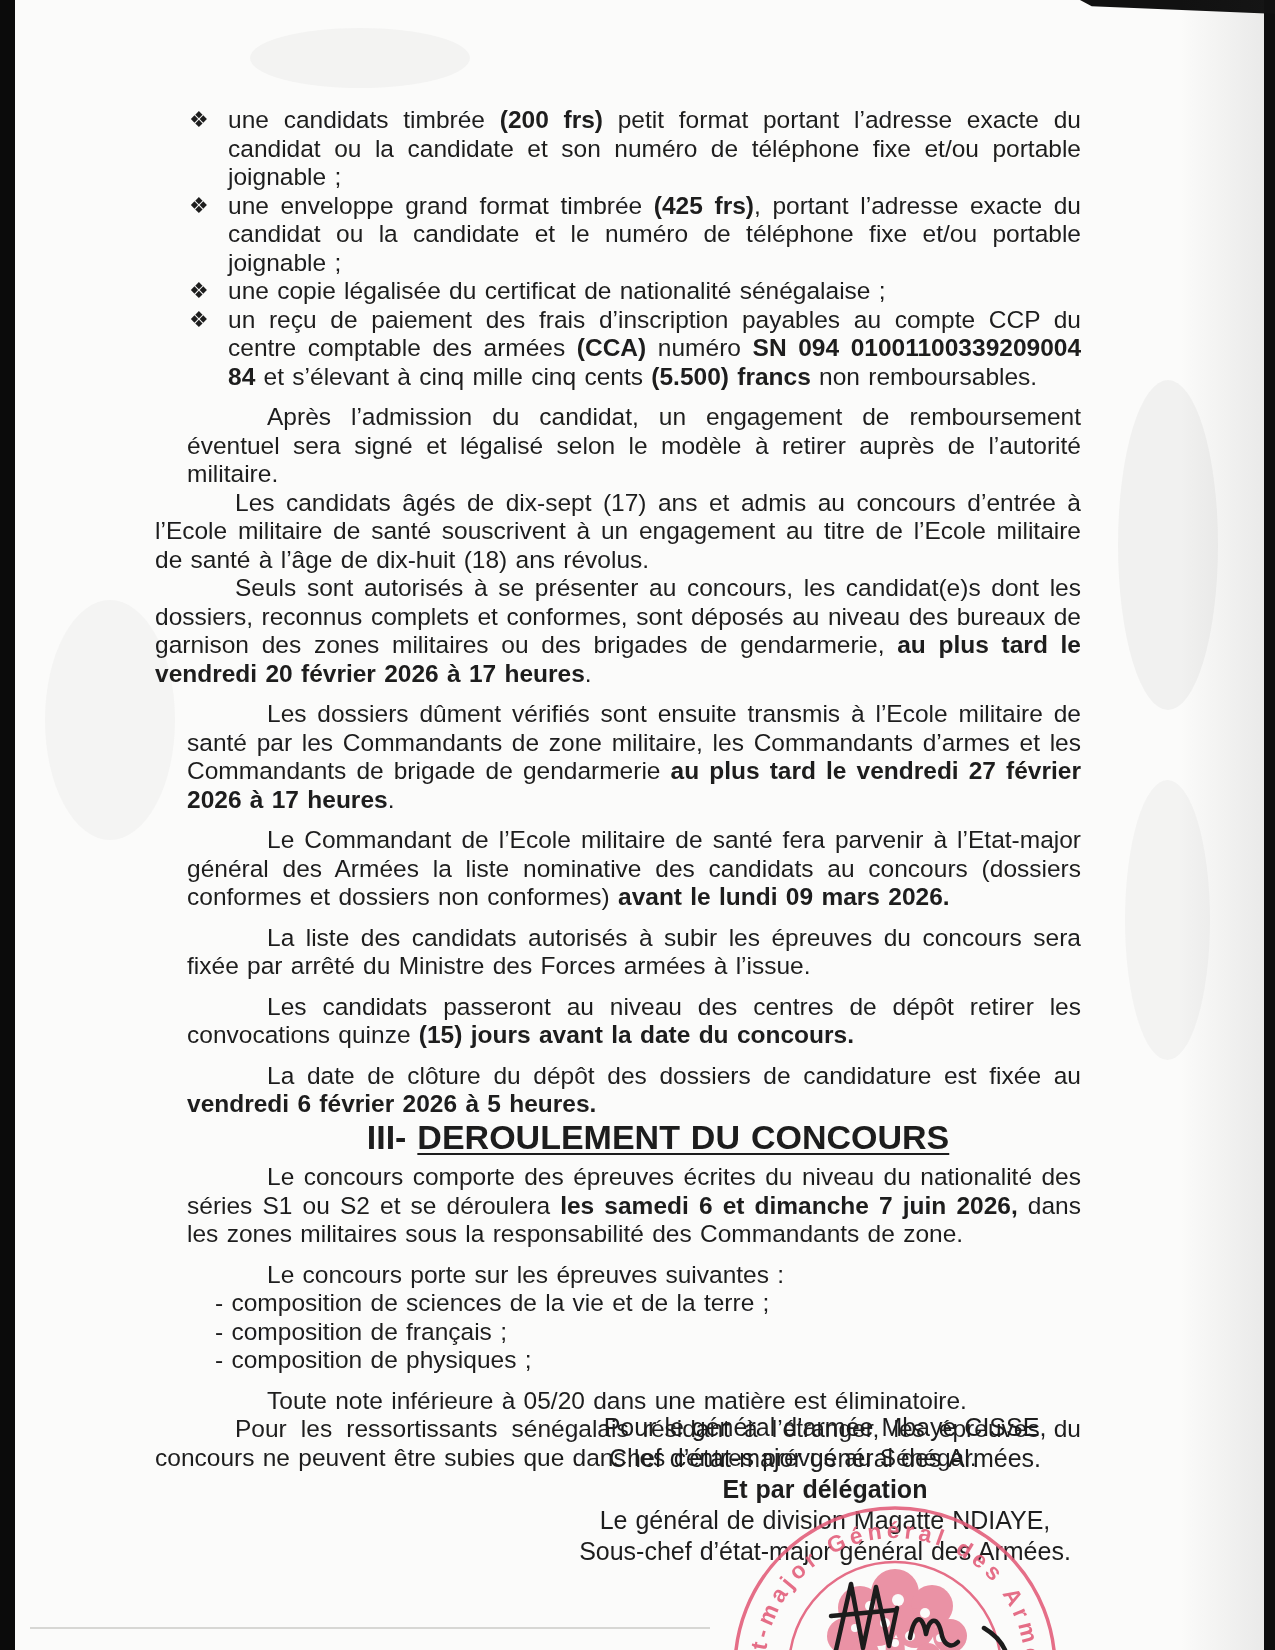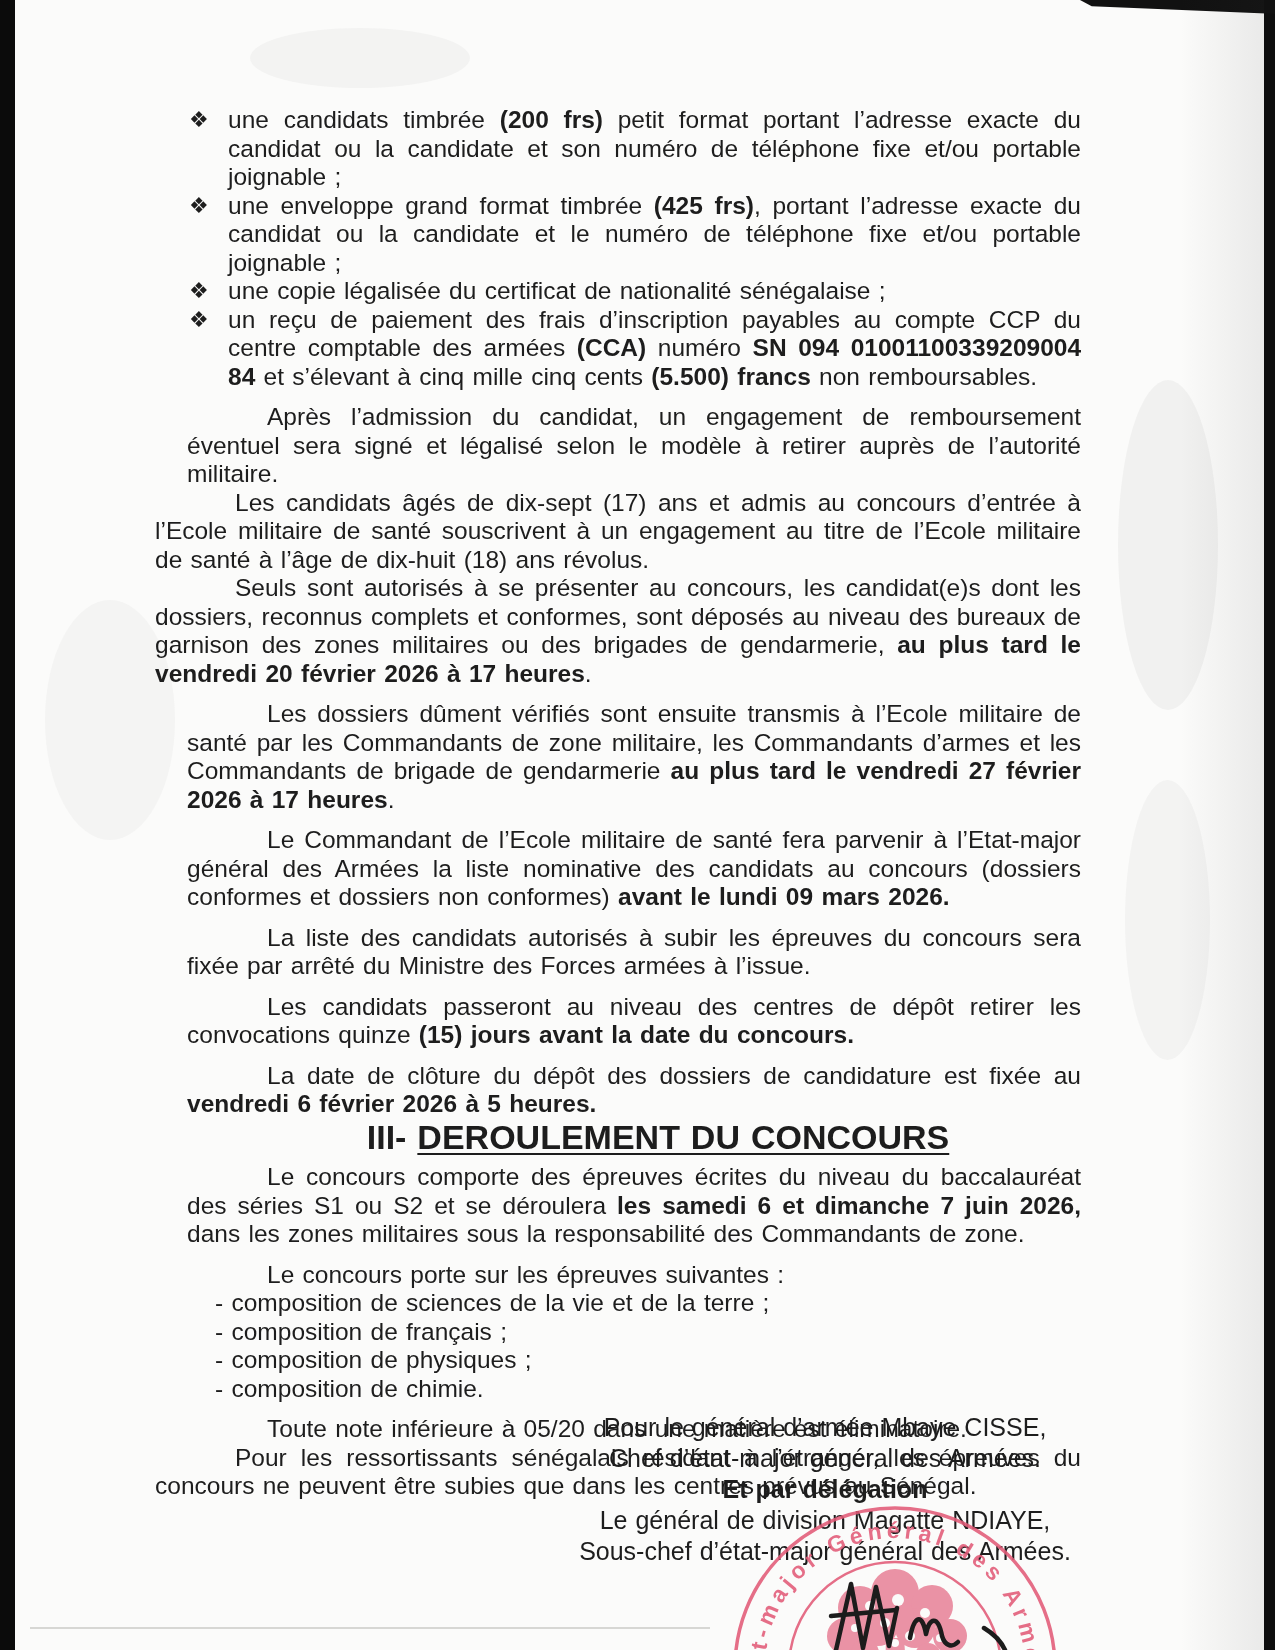--- a/index.html
+++ b/index.html
@@ -72,26 +72,25 @@
       <div class="blk bullet"><span class="marker">❖</span><span>un reçu de paiement des frais d’inscription payables au compte CCP du centre comptable des armées </span><span class="b">(CCA)</span><span> numéro </span><span class="b">SN 094 01001100339209004 84</span><span> et s’élevant à cinq mille cinq cents </span><span class="b">(5.500) francs</span><span> non remboursables.</span></div>
       <div class="blk para gap"><span>Après l’admission du candidat, un engagement de remboursement éventuel sera signé et légalisé selon le modèle à retirer auprès de l’autorité militaire.</span></div>
       <div class="blk para"><span>Les candidats âgés de dix-sept (17) ans et admis au concours d’entrée à l’Ecole militaire de santé souscrivent à un engagement au titre de l’Ecole militaire de santé à l’âge de dix-huit (18) ans révolus.</span></div>
       <div class="blk para"><span>Seuls sont autorisés à se présenter au concours, les candidat(e)s dont les dossiers, reconnus complets et conformes, sont déposés au niveau des bureaux de garnison des zones militaires ou des brigades de gendarmerie, </span><span class="b">au plus tard le vendredi 20 février 2026 à 17 heures</span><span>.</span></div>
       <div class="blk para gap"><span>Les dossiers dûment vérifiés sont ensuite transmis à l’Ecole militaire de santé par les Commandants de zone militaire, les Commandants d’armes et les Commandants de brigade de gendarmerie </span><span class="b">au plus tard le vendredi 27 février 2026 à 17 heures</span><span>.</span></div>
       <div class="blk para gap"><span>Le Commandant de l’Ecole militaire de santé fera parvenir à l’Etat-major général des Armées la liste nominative des candidats au concours (dossiers conformes et dossiers non conformes) </span><span class="b">avant le lundi 09 mars 2026.</span></div>
       <div class="blk para gap"><span>La liste des candidats autorisés à subir les épreuves du concours sera fixée par arrêté du Ministre des Forces armées à l’issue.</span></div>
       <div class="blk para gap"><span>Les candidats passeront au niveau des centres de dépôt retirer les convocations quinze </span><span class="b">(15) jours avant la date du concours.</span></div>
       <div class="blk para gap"><span>La date de clôture du dépôt des dossiers de candidature est fixée au </span><span class="b">vendredi 6 février 2026 à 5 heures.</span></div>
       <div class="blk heading"><span class="b">III- </span><span class="b u">DEROULEMENT DU CONCOURS</span></div>
-      <div class="blk para gap"><span>Le concours comporte des épreuves écrites du niveau du baccalauréat des séries S1 ou S2 et se déroulera </span><span class="b">les samedi 6 et dimanche 7 juin 2026,</span><span> dans les zones militaires sous la responsabilité des Commandants de zone.</span></div>
+      <div class="blk para gap"><span>Le concours comporte des épreuves écrites du niveau du nationalité des séries S1 ou S2 et se déroulera </span><span class="b">les samedi 6 et dimanche 7 juin 2026,</span><span> dans les zones militaires sous la responsabilité des Commandants de zone.</span></div>
       <div class="blk para gap"><span>Le concours porte sur les épreuves suivantes :</span></div>
       <div class="blk dash"><span>- composition de sciences de la vie et de la terre ;</span></div>
       <div class="blk dash"><span>- composition de français ;</span></div>
       <div class="blk dash"><span>- composition de physiques ;</span></div>
-      <div class="blk dash"><span>- composition de chimie.</span></div>
       <div class="blk para gap"><span>Toute note inférieure à 05/20 dans une matière est éliminatoire.</span></div>
       <div class="blk para"><span>Pour les ressortissants sénégalais résidant à l’étranger, les épreuves du concours ne peuvent être subies que dans les centres prévus au Sénégal.</span></div>
     </div>
 
   <div class="sig">
     <div class="line">Pour le général d’armée Mbaye CISSE,</div>
     <div class="line">Chef d’état-major général des Armées.</div>
     <div class="line delegation">Et par délégation</div>
     <div class="line">Le général de division Magatte NDIAYE,</div>
     <div class="line">Sous-chef d’état-major général des Armées.</div>

